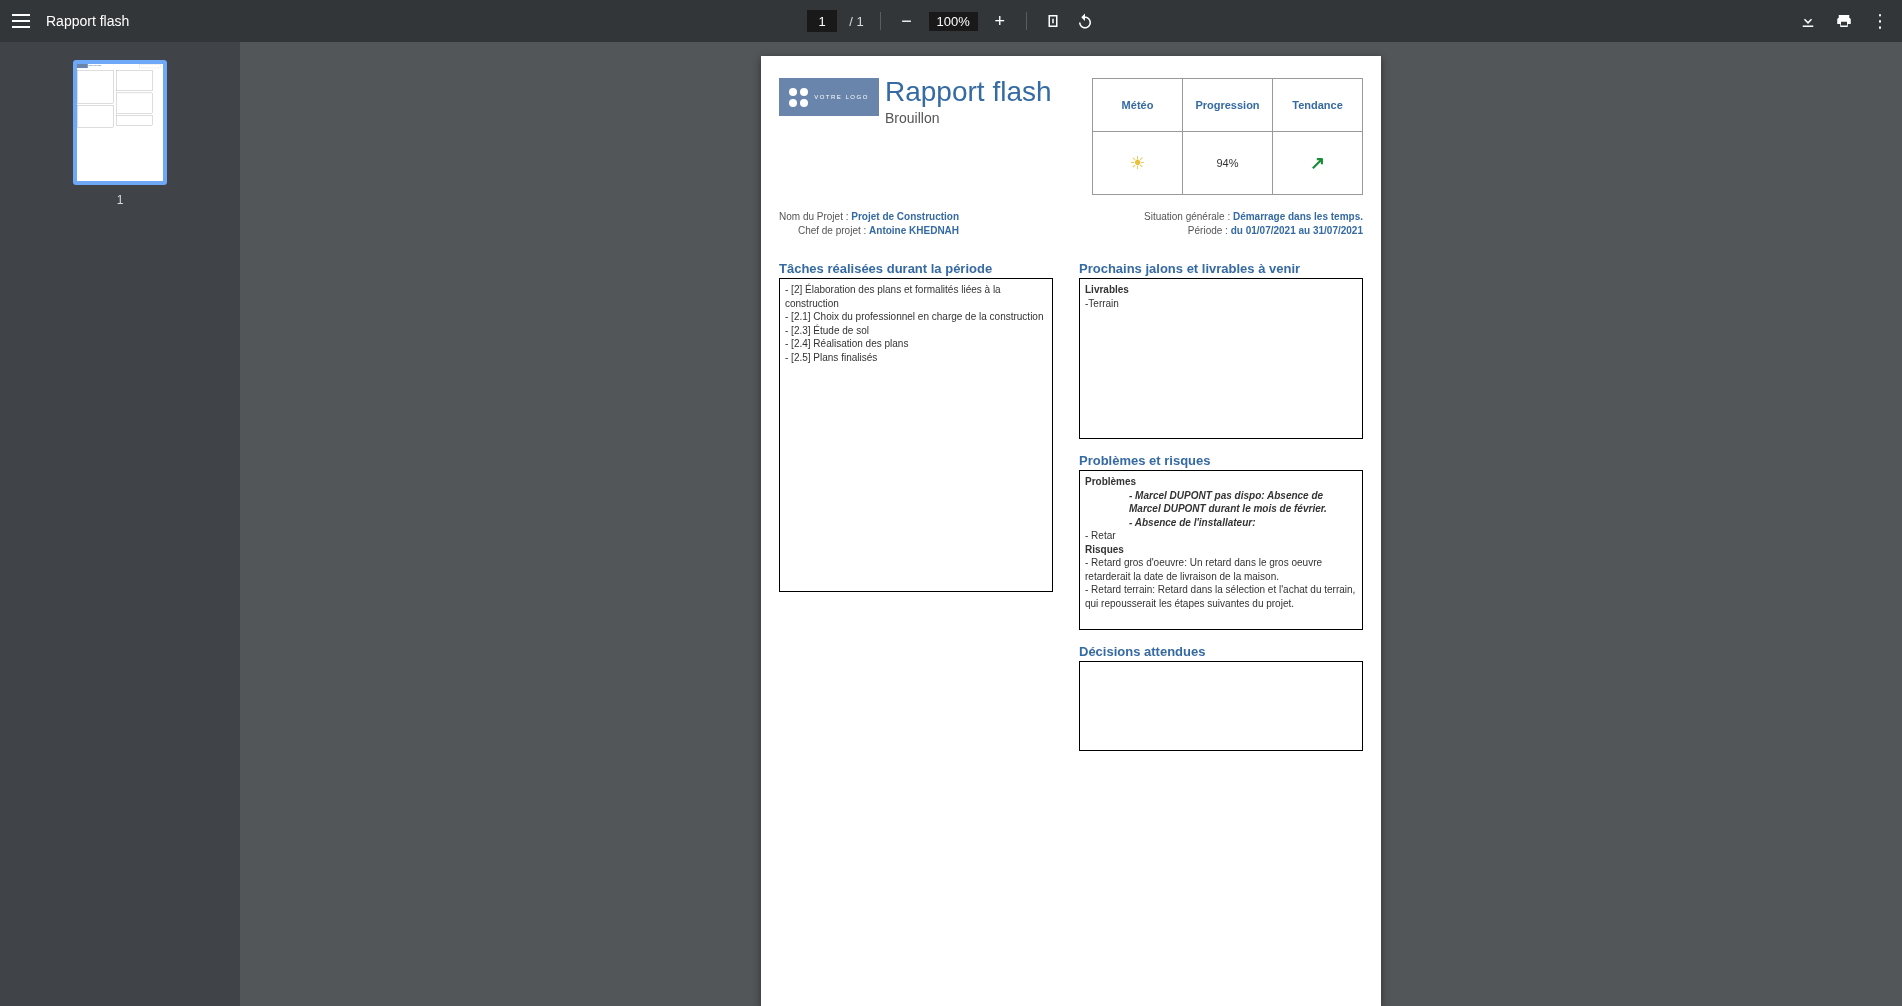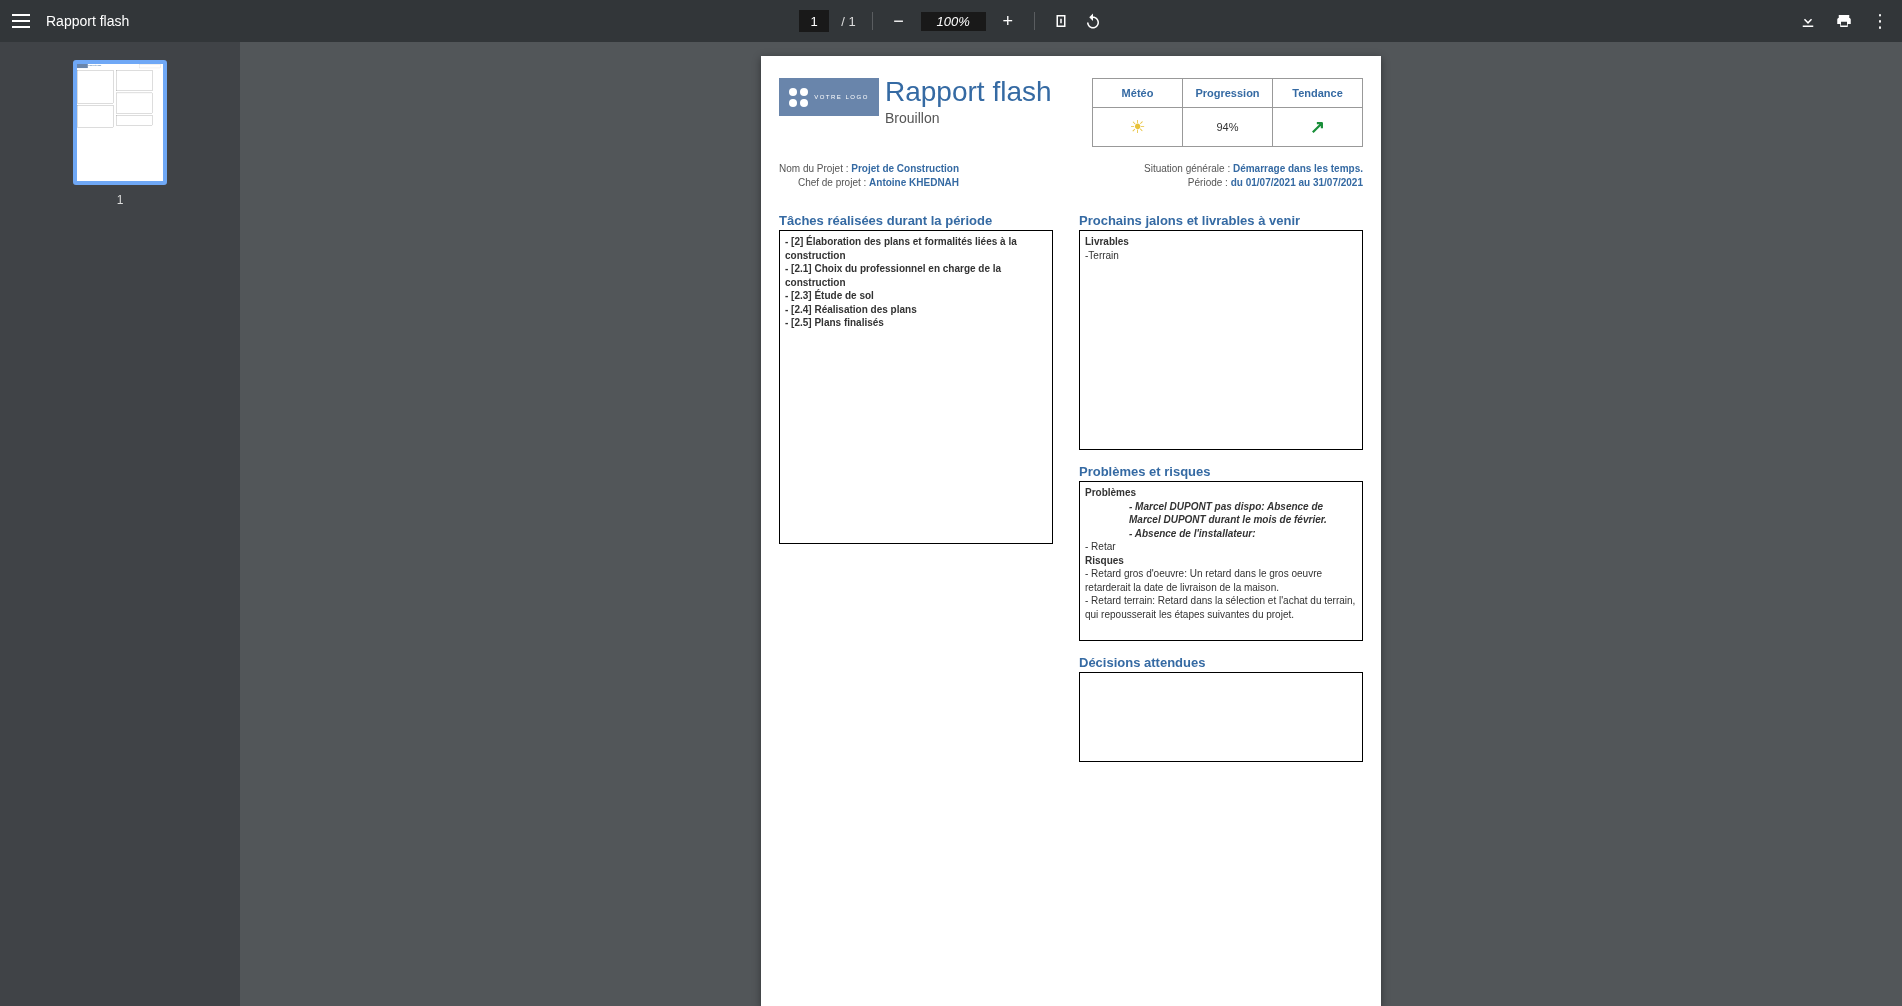--- a/index.html
+++ b/index.html
@@ -18,21 +18,21 @@
     .toolbar-left { display: flex; align-items: center; gap: 16px; flex: 1; }
     .toolbar-center { display: flex; align-items: center; gap: 12px; justify-content: center; flex: 1; }
     .toolbar-right { display: flex; align-items: center; gap: 16px; justify-content: flex-end; flex: 1; }
     .hamburger { width: 18px; height: 14px; display: flex; flex-direction: column; justify-content: space-between; cursor: pointer; }
     .hamburger span { height: 2px; background: #fff; }
     .toolbar-title { font-size: 14px; }
     .page-input { width: 30px; height: 22px; background: #191919; border: none; color: #fff; text-align: center; font-size: 13px; }
     .page-total { font-size: 13px; color: #ddd; }
     .toolbar-sep { width: 1px; height: 18px; background: #5a5d60; margin: 0 4px; }
     .tb-btn { cursor: pointer; color: #fff; font-size: 18px; width: 20px; text-align: center; display: flex; align-items: center; justify-content: center; }
-    .zoom-box { background: #191919; padding: 2px 16px; font-size: 13px; font-style: italic; }
+    .zoom-box { background: #191919; padding: 2px 8px; font-size: 13px; }
     .svg-icon { fill: #fff; }
     
     
     .main { display: flex; height: calc(100vh - 42px); }
     .sidebar {
       width: 240px;
       background: #404347;
       padding-top: 18px;
       display: flex;
       flex-direction: column;
@@ -91,21 +91,21 @@
     .logo-dots span { width: 8px; height: 8px; border-radius: 50%; background: #fff; }
     .rpt-title-wrap { }
     .rpt-main-title { font-size: 28px; color: #356aa3; font-weight: 500; line-height: 1; }
     .rpt-subtitle { font-size: 14px; color: #555; margin-top: 4px; }
     
     .status-table { border-collapse: collapse; }
     .status-table th, .status-table td {
       border: 1px solid #999;
       text-align: center;
       font-size: 11px;
-      padding: 8px 6px;
+      padding: 20px 6px;
       width: 90px;
     }
     .status-table th { color: #356aa3; font-weight: 600; }
     .status-table td { height: 26px; }
     .sun-icon { color: #e8c23a; font-size: 18px; }
     .trend-arrow { color: #1a8f3a; font-size: 18px; font-weight: bold; }
     
     .meta-row { display: flex; justify-content: space-between; margin-top: 16px; font-size: 10px; }
     .meta-left div, .meta-right div { margin-bottom: 3px; text-align: right; }
     .meta-label { color: #555; }
@@ -116,22 +116,22 @@
     .col-left { width: 274px; }
     .col-right { flex: 1; }
     .section { margin-bottom: 14px; }
     .section-title { color: #356aa3; font-weight: 600; font-size: 13px; margin-bottom: 2px; }
     .section-box {
       border: 1px solid #000;
       padding: 4px 5px;
       font-size: 10px;
       line-height: 1.35;
     }
-    .box-tall-1 { height: 314px; font-weight: bold; }
-    .box-tall-2 { height: 220px; }
+    .box-tall-1 { height: 314px; }
+    .box-tall-2 { height: 161px; }
     .box-tall-3 { height: 160px; }
     .box-tall-4 { height: 90px; }
     .bold { font-weight: bold; }
     .italic { font-style: italic; margin-left: 44px; }
     
     
     .content::-webkit-scrollbar { width: 14px; }
     .content::-webkit-scrollbar-track { background: #424548; }
     .content::-webkit-scrollbar-thumb { background: #6b6e71; }
   </style>

